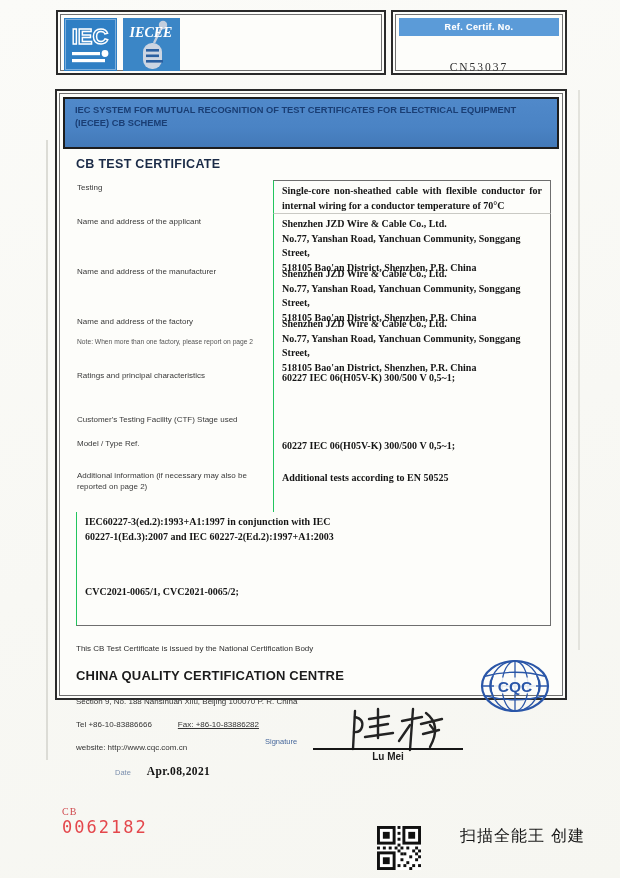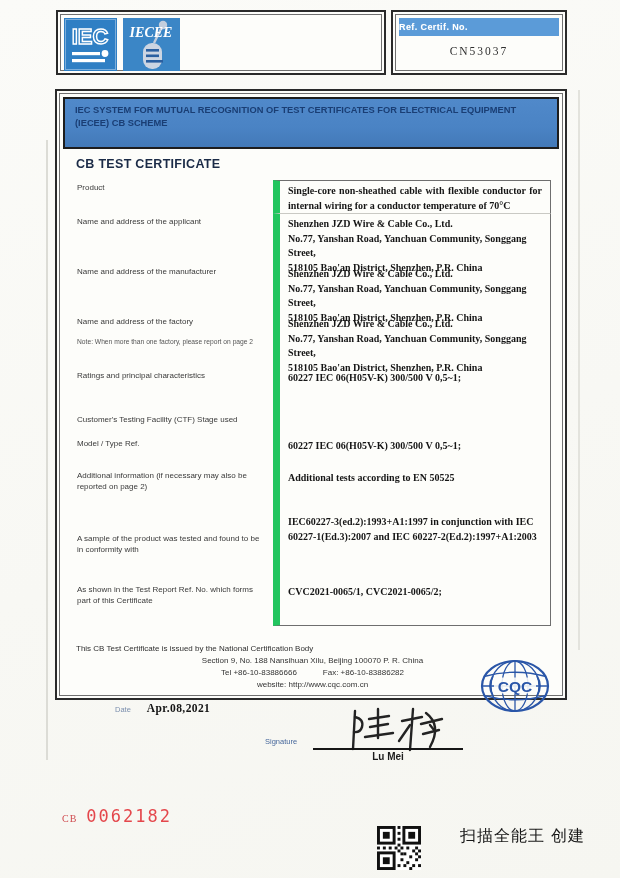--- a/index.html
+++ b/index.html
@@ -30,26 +30,26 @@
     border:2px solid #2a2a2a;
     box-shadow: inset 0 0 0 2px #fdfdfa, inset 0 0 0 3px #707070;
   }
 
   
   .header-row { position:absolute; left:56px; top:10px; display:flex; gap:5px; }
   .logo-box { width:330px; height:65px; display:flex; gap:6px; padding:6px; }
   .iec-logo, .iecee-logo { flex:none; }
   .ref-box { width:176px; height:65px; padding:6px 6px 0; display:flex; flex-direction:column; }
   .ref-bar {
-    height:18px; line-height:18px; text-align:left;
+    height:18px; line-height:18px; text-align:center;
     background:#5b9bd8; color:#ffffff; font-weight:bold; font-size:9px; letter-spacing:.4px;
     text-shadow:0 0 1px rgba(255,255,255,.4);
   }
   .ref-value {
-    margin-top:9px; text-align:center;
+    margin-top:25px; text-align:center;
     font-family:"Liberation Serif", serif; font-size:11.5px; letter-spacing:2px; color:#2e2e2e;
   }
 
   
   .main-frame { position:absolute; left:55px; top:89px; width:512px; height:611px; padding:6px; }
   .banner {
     border:2px solid #1d1d1d;
     background:linear-gradient(180deg,#5089ca 0%,#4a83c4 60%,#4379b8 100%);
     color:#1a3e74; font-weight:bold; font-size:9.3px; line-height:1.4;
     padding:5px 26px 0 10px; height:52px;
@@ -61,51 +61,51 @@
   
   .fields { display:flex; flex-direction:column; margin:9px 8px 0 13px; }
   .frow { display:flex; }
   .flabel {
     width:197px; flex:none; padding:3px 12px 0 1px;
     font-size:8px; line-height:1.35; color:#3a3a3a;
   }
   .fnote { margin-top:9px; font-size:6.7px; color:#555; }
   .fvalue {
     flex:1; padding:3px 8px 1px;
-    border-left:7px solid #22c55e; border-right:1px solid #6e6e6e;
+    border-left:1px solid #22c55e; border-right:1px solid #6e6e6e;
     font-family:"Liberation Serif", serif; font-size:10px; font-weight:600;
     line-height:1.45; color:#151515; white-space:pre-line;
   }
   .frow.first .fvalue { border-top:1px solid #6e6e6e; }
   .frow.last  .fvalue { border-bottom:1px solid #6e6e6e; }
   .fvalue.justify { text-align:justify; }
   .fvalue.sep { border-bottom:1px solid #c9c9c4; }
   .r1{height:34px} .r2{height:50px} .r3{height:50px} .r4{height:54px}
   .r5{height:44px} .r6{height:40px} .r7{height:24px} .r8{height:32px}
   .r9{height:44px} .r10{height:70px} .r11{height:44px}
   .pad-top-lg { padding-top:22px; }
 
   
   .footer { position:relative; margin:18px 10px 0 13px; height:116px; }
   .issued-by { font-size:8px; color:#2f2f2f; }
   .ncb-name { margin-top:15px; font-size:13px; font-weight:bold; letter-spacing:.2px; color:#1c1c1c; }
-  .ncb-line { margin-top:3px; font-size:8px; color:#333;text-align:center; }
-  .ncb-telfax span + span { margin-left:26px; }
+  .ncb-line { margin-top:14px; font-size:8px; color:#333; }
+  .ncb-telfax span + span { margin-left:26px;text-decoration:underline; }
   .date-row { margin-top:13px; display:flex; align-items:baseline; }
   .date-label { font-size:7.5px; color:#7b8fae; margin-right:16px;padding-left:39px; }
   .date-value { font-family:"Liberation Serif", serif; font-weight:700; font-size:11.5px; letter-spacing:.4px; color:#141414; }
   .sig-block { position:absolute; right:86px; bottom:-2px; width:150px; text-align:center; }
   .sig-label { position:absolute; left:-48px; bottom:16px; font-size:7.5px; color:#47689c; }
   .sig-svg { display:block; margin:0 auto -7px; }
   .sig-line { border-top:2px solid #161616; }
   .sig-name { font-size:10px; font-weight:bold; color:#1c1c1c; margin-top:1px; }
   .cqc-logo { position:absolute; right:-2px; top:14px; }
 
   
-  .stamp { position:absolute; left:62px; top:806px; display:flex; align-items:baseline; }
+  .stamp { position:absolute; left:62px; top:806px; display:flex; align-items:baseline;flex-direction:column; }
   .stamp-cb { font-family:"Liberation Serif", serif; font-size:10px; color:#d04b50; letter-spacing:1px; margin-right:9px; }
   .stamp-num { font-family:"DejaVu Sans Mono", monospace; font-size:17px; color:#e4474c; letter-spacing:2px; }
 
   .scanner-row { position:absolute; left:377px; top:826px; display:flex; align-items:flex-start;gap:29px; }
   .scanner-text { margin-left:10px; font-size:16px; color:#161616; letter-spacing:1px;
                   font-family:"DejaVu Sans", "Liberation Sans", sans-serif; }
 </style>
 </head>
 <body>
 
@@ -143,21 +143,21 @@
   </div>
 
   <div class="box main-frame">
 
     <div class="banner">IEC SYSTEM FOR MUTUAL RECOGNITION OF TEST CERTIFICATES FOR ELECTRICAL EQUIPMENT (IECEE) CB SCHEME</div>
 
     <div class="cert-title">CB TEST CERTIFICATE</div>
 
     <div class="fields">
       <div class="frow r1 first">
-        <div class="flabel">Product</div>
+        <div class="flabel">Testing</div>
         <div class="fvalue justify sep">Single-core non-sheathed cable with flexible conductor for internal wiring for a conductor temperature of 70°C</div>
       </div>
       <div class="frow r2">
         <div class="flabel">Name and address of the applicant</div>
         <div class="fvalue">Shenzhen JZD Wire &amp; Cable Co., Ltd.
 No.77, Yanshan Road, Yanchuan Community, Songgang Street,
 518105 Bao'an District, Shenzhen, P.R. China</div>
       </div>
       <div class="frow r3">
         <div class="flabel">Name and address of the manufacturer</div>
@@ -184,32 +184,31 @@
       </div>
       <div class="frow r8">
         <div class="flabel">Model / Type Ref.</div>
         <div class="fvalue">60227 IEC 06(H05V-K) 300/500 V 0,5~1;</div>
       </div>
       <div class="frow r9">
         <div class="flabel">Additional information (if necessary may also be reported on page 2)</div>
         <div class="fvalue">Additional tests according to EN 50525</div>
       </div>
       <div class="frow r10">
-        <div class="flabel pad-top-lg">A sample of the product was tested and found to be in conformity with</div>
         <div class="fvalue">IEC60227-3(ed.2):1993+A1:1997 in conjunction with IEC
 60227-1(Ed.3):2007 and IEC 60227-2(Ed.2):1997+A1:2003</div>
       </div>
       <div class="frow r11 last">
-        <div class="flabel">As shown in the Test Report Ref. No. which forms part of this Certificate</div>
         <div class="fvalue">CVC2021-0065/1, CVC2021-0065/2;</div>
       </div>
     </div>
 
     <div class="footer">
       <div class="issued-by">This CB Test Certificate is issued by the National Certification Body</div>
+      <div class="ncb-name">CHINA QUALITY CERTIFICATION CENTRE</div>
       <div class="ncb-line">Section 9, No. 188 Nansihuan Xilu, Beijing 100070 P. R. China</div>
       <div class="ncb-line ncb-telfax">
         <span>Tel +86-10-83886666</span><span>Fax: +86-10-83886282</span>
       </div>
       <div class="ncb-line">website: http://www.cqc.com.cn</div>
       <div class="date-row">
         <span class="date-label">Date</span>
         <span class="date-value">Apr.08,2021</span>
       </div>
 

